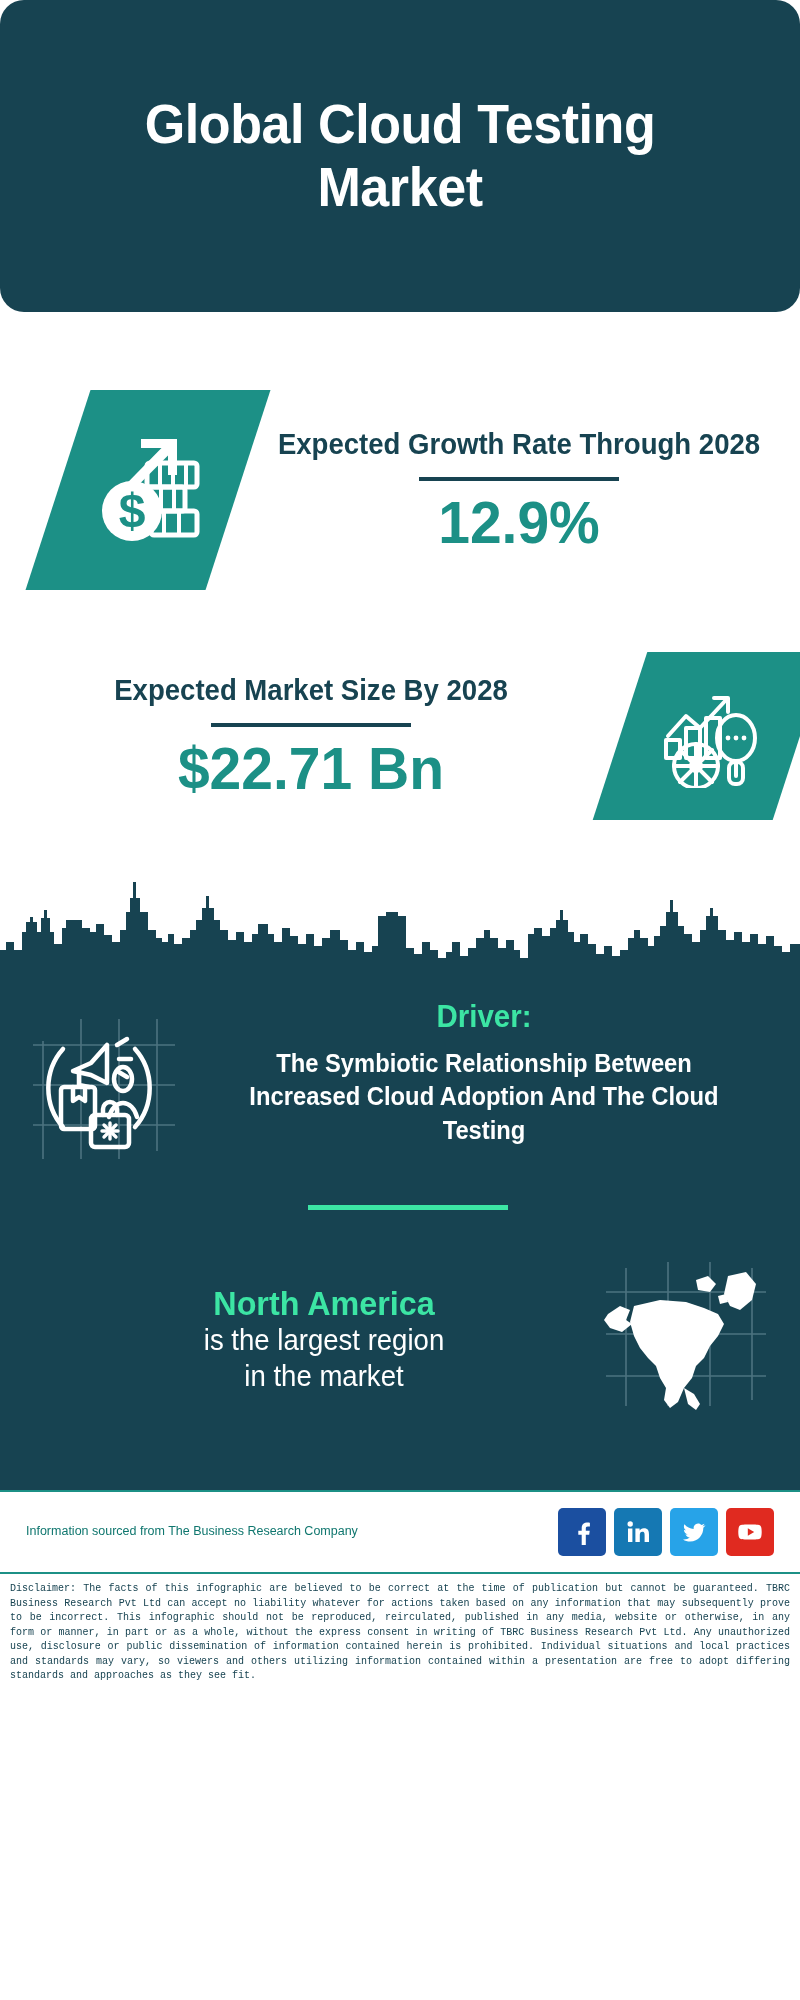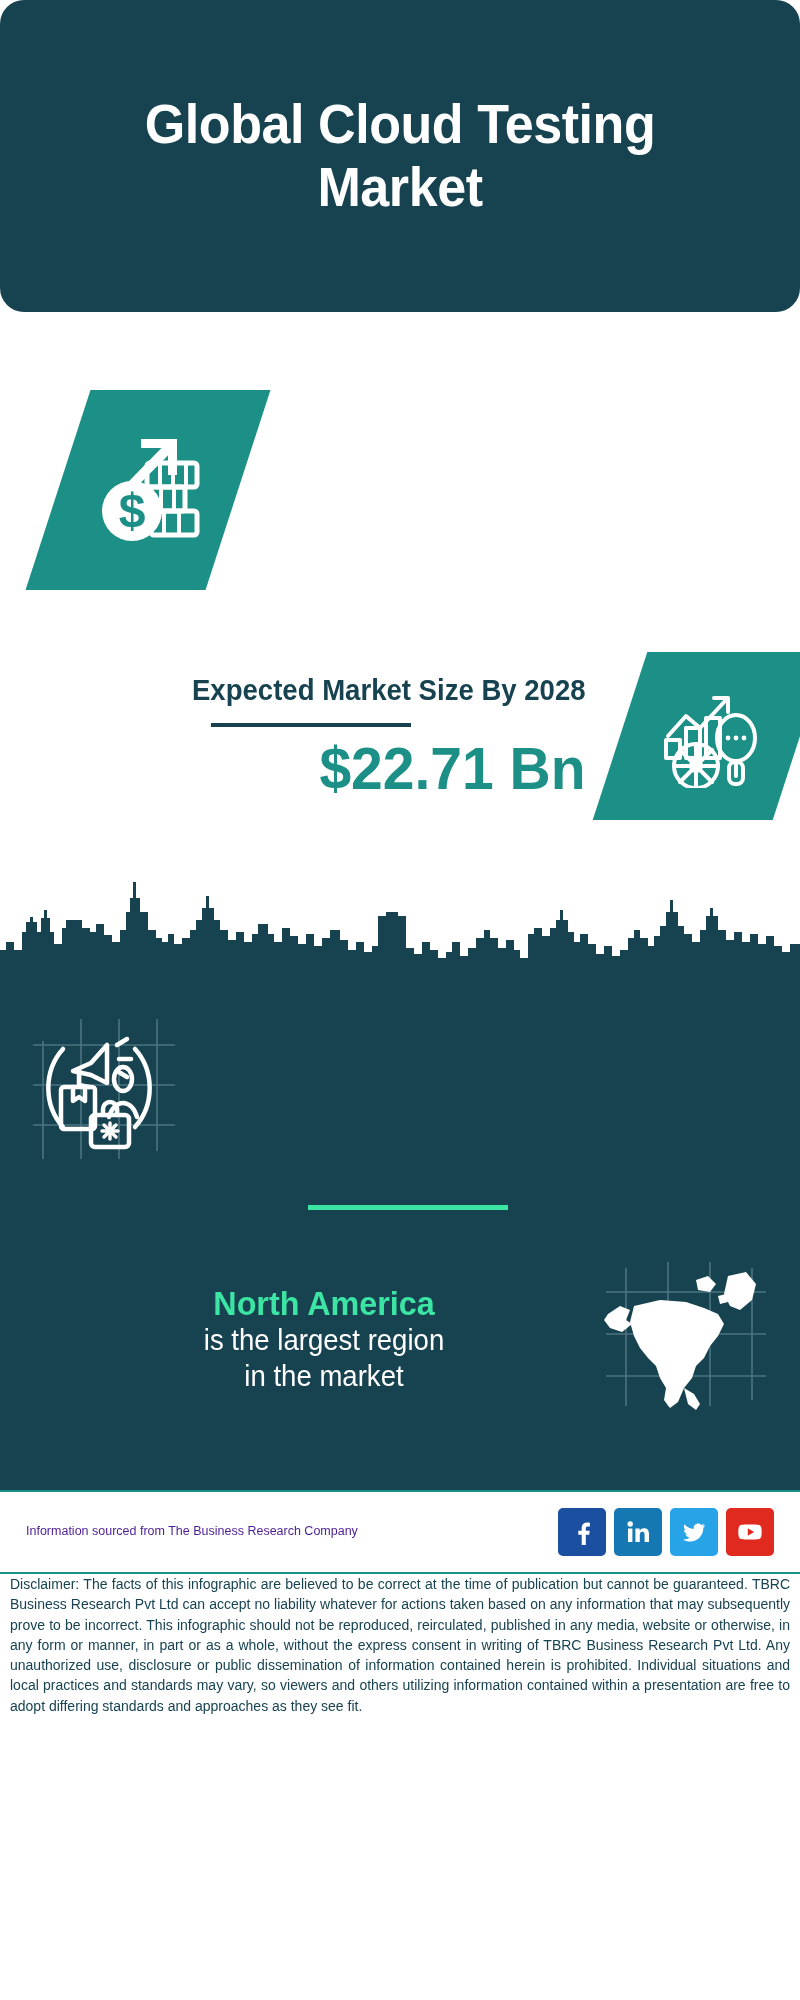--- a/index.html
+++ b/index.html
@@ -69,21 +69,21 @@
   }
   .stat-value{
     color:#1c9086;
     font-size:60px;
     font-weight:bold;
     line-height:1.05;
     transform:scaleX(0.95);
   }
 
   .row2-wrap{display:flex;align-items:center;margin-top:62px;}
-  .row2-text{flex:1;text-align:right;padding-left:22px;}
+  .row2-text{flex:1;text-align:center;padding-left:22px;}
 
   
   .skyline-wrap{position:relative;margin-top:52px;line-height:0;}
   .skyline-wrap svg{display:block;width:800px;height:105px;}
 
   
   .dark{
     background:#174351;
     position:relative;
     padding-bottom:10px;
@@ -143,42 +143,43 @@
     background:#ffffff;
     border-top:2px solid #1c9086;
     display:flex;
     align-items:center;
     padding:14px 26px 14px 26px;
     box-sizing:border-box;
     height:82px;
   }
   .footer-src{flex:1;}
   .footer-src div{
-    color:#4c1d95;
+    color:#0f766e;
     font-size:12.5px;
     line-height:1.7;
   }
   .socials{display:flex;gap:8px;align-items:center;}
   .soc{
     width:48px;height:48px;border-radius:5px;
     display:flex;align-items:center;justify-content:center;
   }
   .soc-fb{background:#1b4fa0;}
   .soc-li{background:#1578b3;}
   .soc-tw{background:#27a3e8;}
   .soc-yt{background:#e02a20;}
   .soc svg{display:block;}
 
   .disclaimer{
     border-top:2px solid #1c9086;
-    padding:0 10px 10px 10px;
+    padding:8px 10px 10px 10px;
     color:#174351;
-    font-size:14px;
+    font-size:10px;
     line-height:1.45;
     text-align:justify;
+    font-family:Liberation Mono, monospace;
   }
 </style>
 </head>
 <body>
 
 <div class="page">
 
   <div class="header">
     <div class="header-title">Global Cloud Testing Market</div>
   </div>
@@ -208,20 +209,25 @@
                 <line x1="75" y1="82" x2="75" y2="106"></line>
                   <line x1="90" y1="82" x2="90" y2="106"></line>
               </g>
 
               <circle cx="43" cy="82" r="30"></circle>
               <text x="43" y="98" text-anchor="middle" font-size="48" font-weight="bold" font-family="Liberation Sans, sans-serif" fill="#1c9086">$</text>
             </g>
           </svg>
         </span>
       </div>
+      <div class="stat-text">
+        <div class="stat-label">Expected Growth Rate Through 2028</div>
+        <div class="rule"></div>
+        <div class="stat-value">12.9%</div>
+      </div>
     </div>
 
     <div class="row2-wrap">
       <div class="row2-text">
         <div class="stat-label">Expected Market Size By 2028</div>
         <div class="rule"></div>
         <div class="stat-value">$22.71 Bn</div>
       </div>
       <div class="para para2">
         <span class="glyph">
@@ -301,20 +307,24 @@
               <path d="M74 106 V100 A5 5 0 0 1 88 100 V106"></path>
               <g stroke-width="3.4">
                 <line x1="81" y1="114" x2="81" y2="130"></line>
                 <line x1="73" y1="122" x2="89" y2="122"></line>
                 <line x1="75" y1="116" x2="87" y2="128"></line>
                 <line x1="87" y1="116" x2="75" y2="128"></line>
               </g>
             </g>
           </svg>
         </span>
+      </div>
+      <div class="driver-text">
+        <div class="driver-title">Driver:</div>
+        <div class="driver-body">The Symbiotic Relationship Between Increased Cloud Adoption And The Cloud Testing</div>
       </div>
     </div>
 
     <div class="green-rule"></div>
 
     <div class="region-row">
       <div class="region-text">
         <div class="region-title">North America</div>
         <div class="region-sub">is the largest region</div>
         <div class="region-sub">in the market</div>

